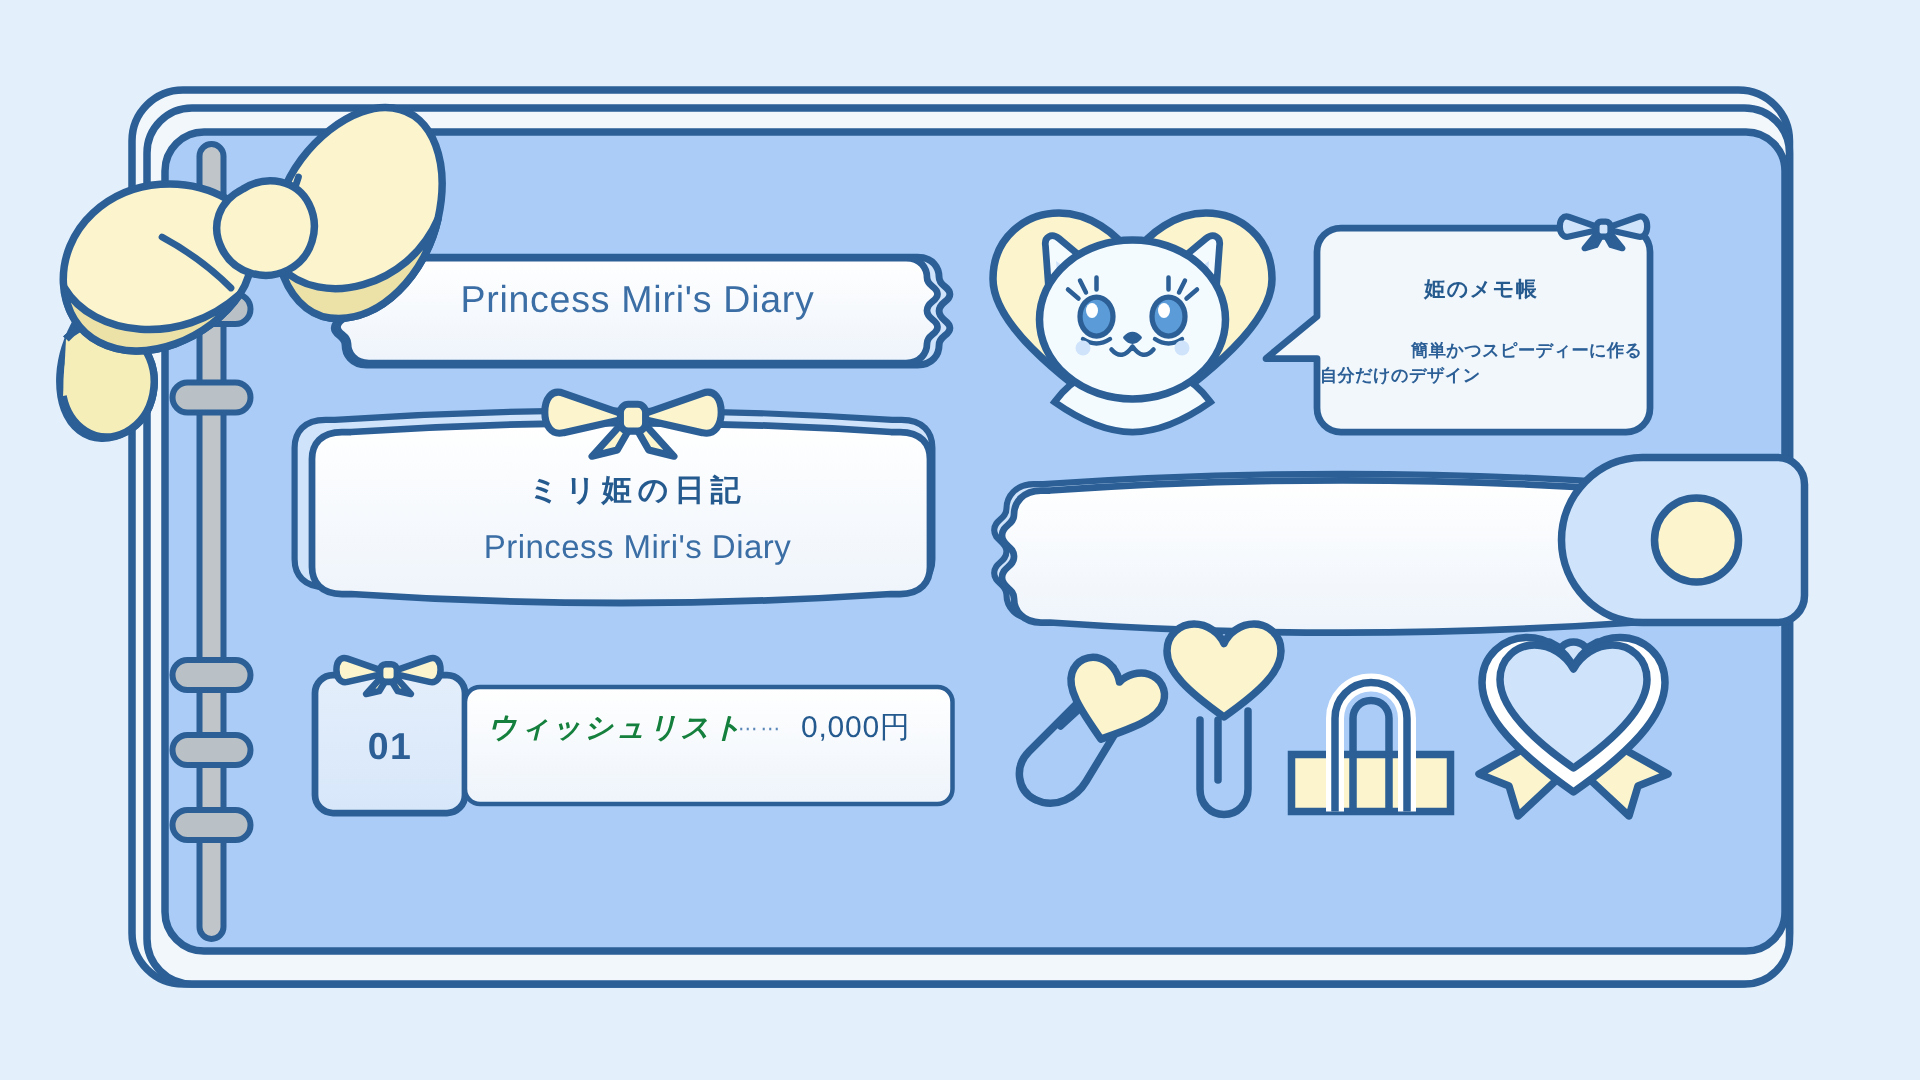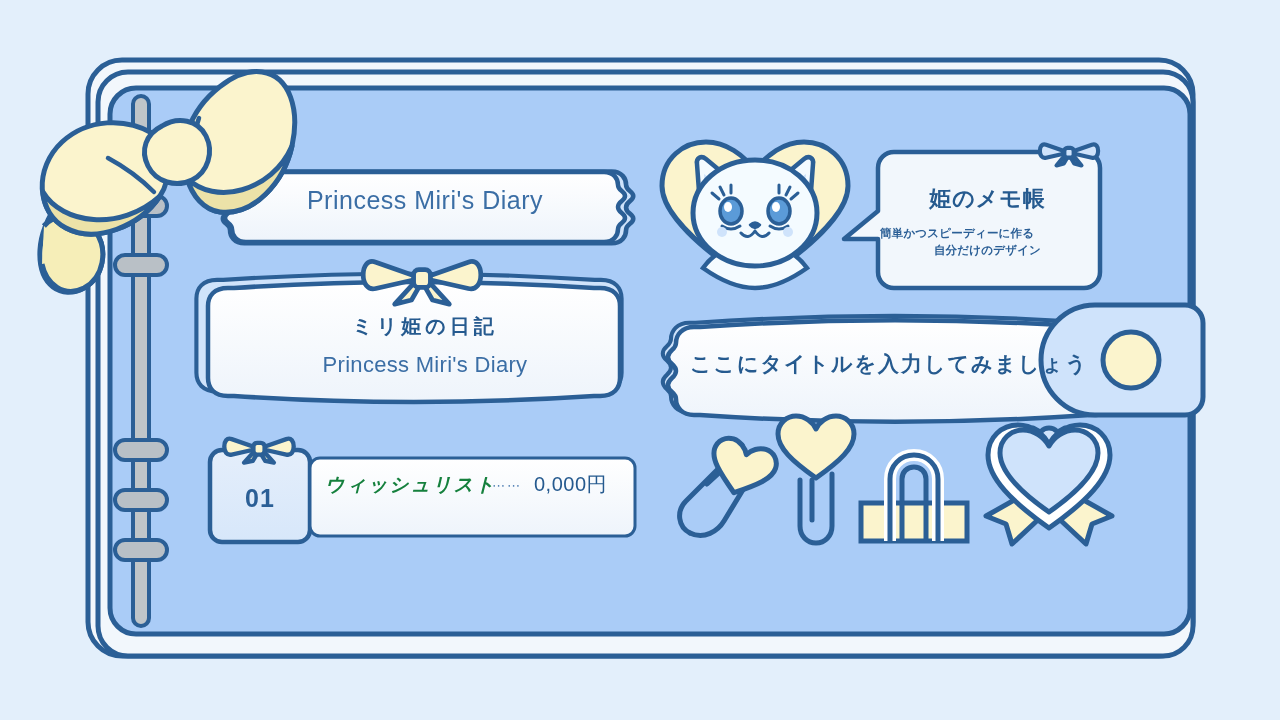--- a/index.html
+++ b/index.html
@@ -23,28 +23,28 @@
   #diaryJp{
     left:215px;top:313px;width:420px;text-align:center;
     font-size:20px;font-weight:bold;letter-spacing:4px;color:#255a8f;
   }
   #diaryEn{
     left:215px;top:352px;width:420px;text-align:center;
     font-size:22px;color:#3b6ea5;letter-spacing:.3px;
   }
   #bubbleTitle{
     left:880px;top:184px;width:215px;text-align:center;
-    font-size:22px;font-weight:bold;letter-spacing:1px;color:#255a8f;
+    font-size:14px;font-weight:bold;letter-spacing:1px;color:#255a8f;
   }
   #bubbleSub1{
-    left:880px;top:226px;width:215px;text-align:left;
+    left:880px;top:226px;width:215px;text-align:right;
     font-size:11.5px;font-weight:bold;color:#2b5f96;letter-spacing:.2px;
   }
   #bubbleSub2{
-    left:880px;top:243px;width:215px;text-align:center;
+    left:880px;top:243px;width:215px;
     font-size:11.5px;font-weight:bold;color:#2b5f96;letter-spacing:.2px;
   }
   #titleBarText{
     left:690px;top:350px;width:390px;text-align:center;
     font-size:21px;font-weight:bold;letter-spacing:2px;color:#255a8f;
   }
   #wishNum{
     left:216px;top:484px;width:88px;text-align:center;
     font-size:25px;font-weight:bold;letter-spacing:1px;color:#2b5f96;
   }
@@ -322,20 +322,19 @@
 
     <div class="txt" id="headerText">Princess Miri's Diary</div>
 
     <div class="txt" id="diaryJp">ミリ姫の日記</div>
     <div class="txt" id="diaryEn">Princess Miri's Diary</div>
 
     <div class="txt" id="bubbleTitle">姫のメモ帳</div>
     <div class="txt" id="bubbleSub1">簡単かつスピーディーに作る</div>
     <div class="txt" id="bubbleSub2">自分だけのデザイン</div>
 
-    <div class="txt" id="titleBarText">ここにタイトルを入力してみましょう</div>
 
     <div class="txt" id="wishNum">01</div>
     <div class="txt" id="wishTitle">ウィッシュリスト</div>
     <div class="txt" id="wishDots">⋯⋯</div>
     <div class="txt" id="wishAmount">0,000円</div>
   </div>
 </div>
 
 </body></html>

